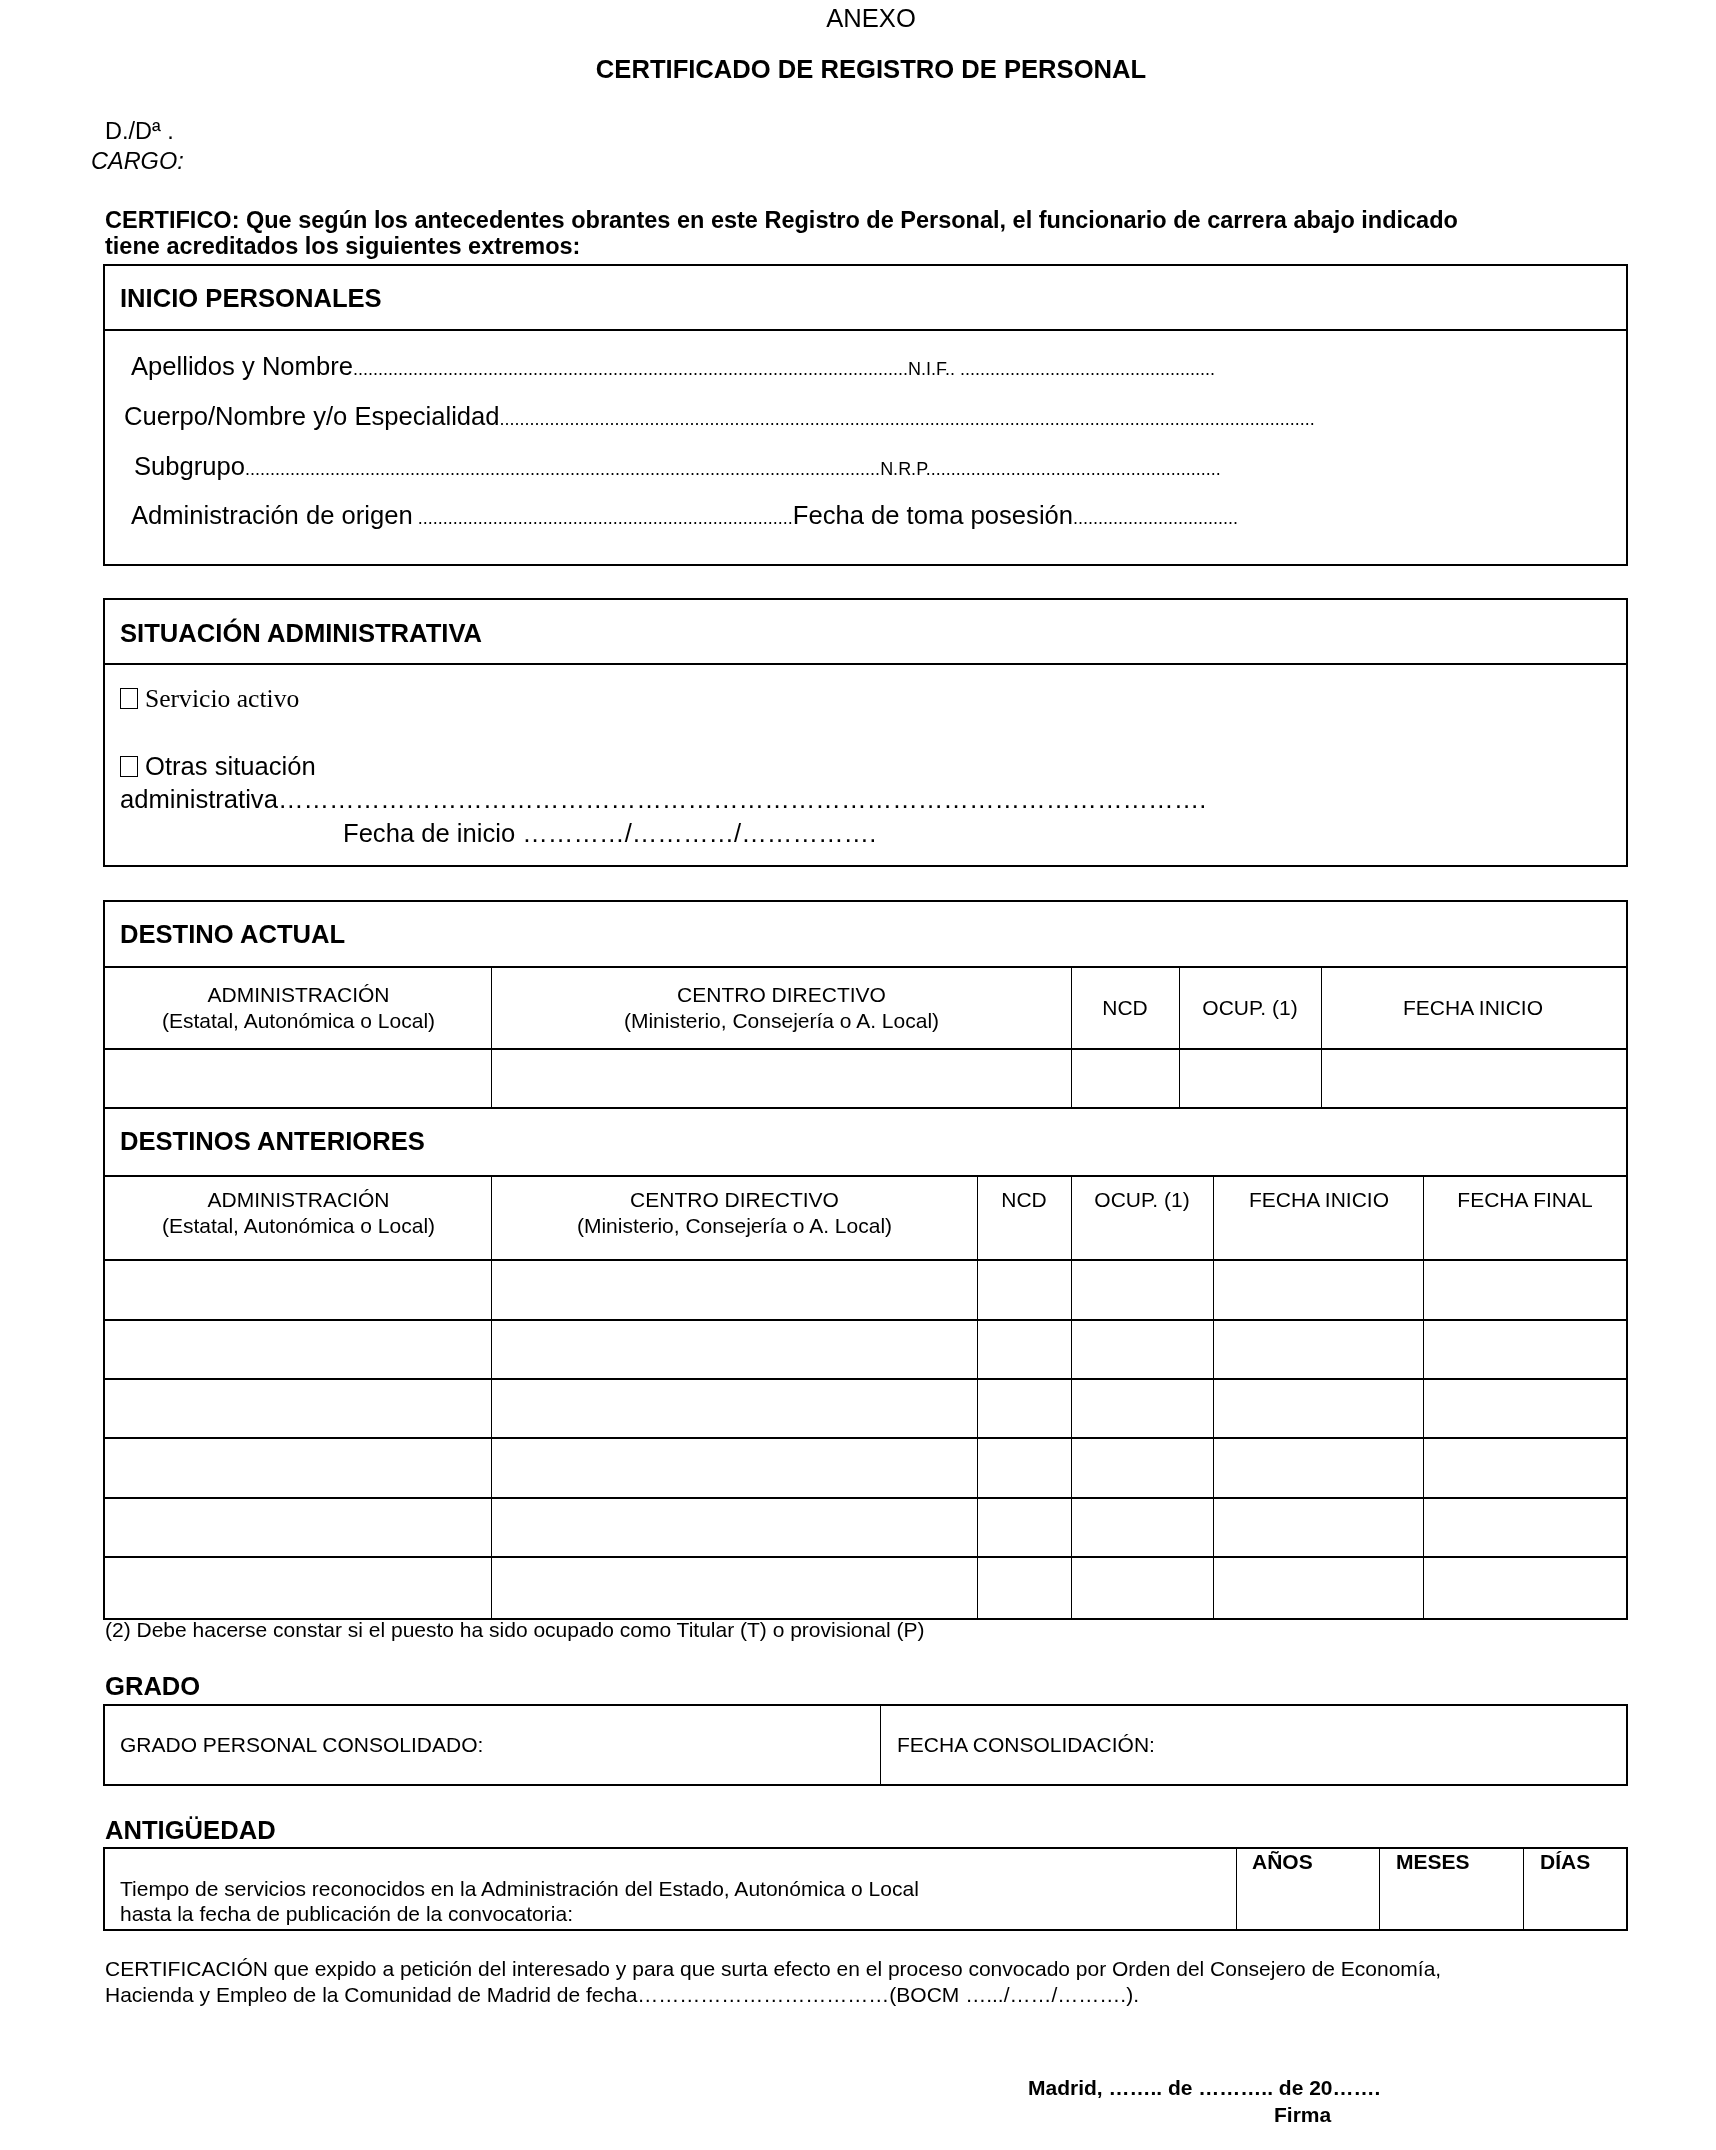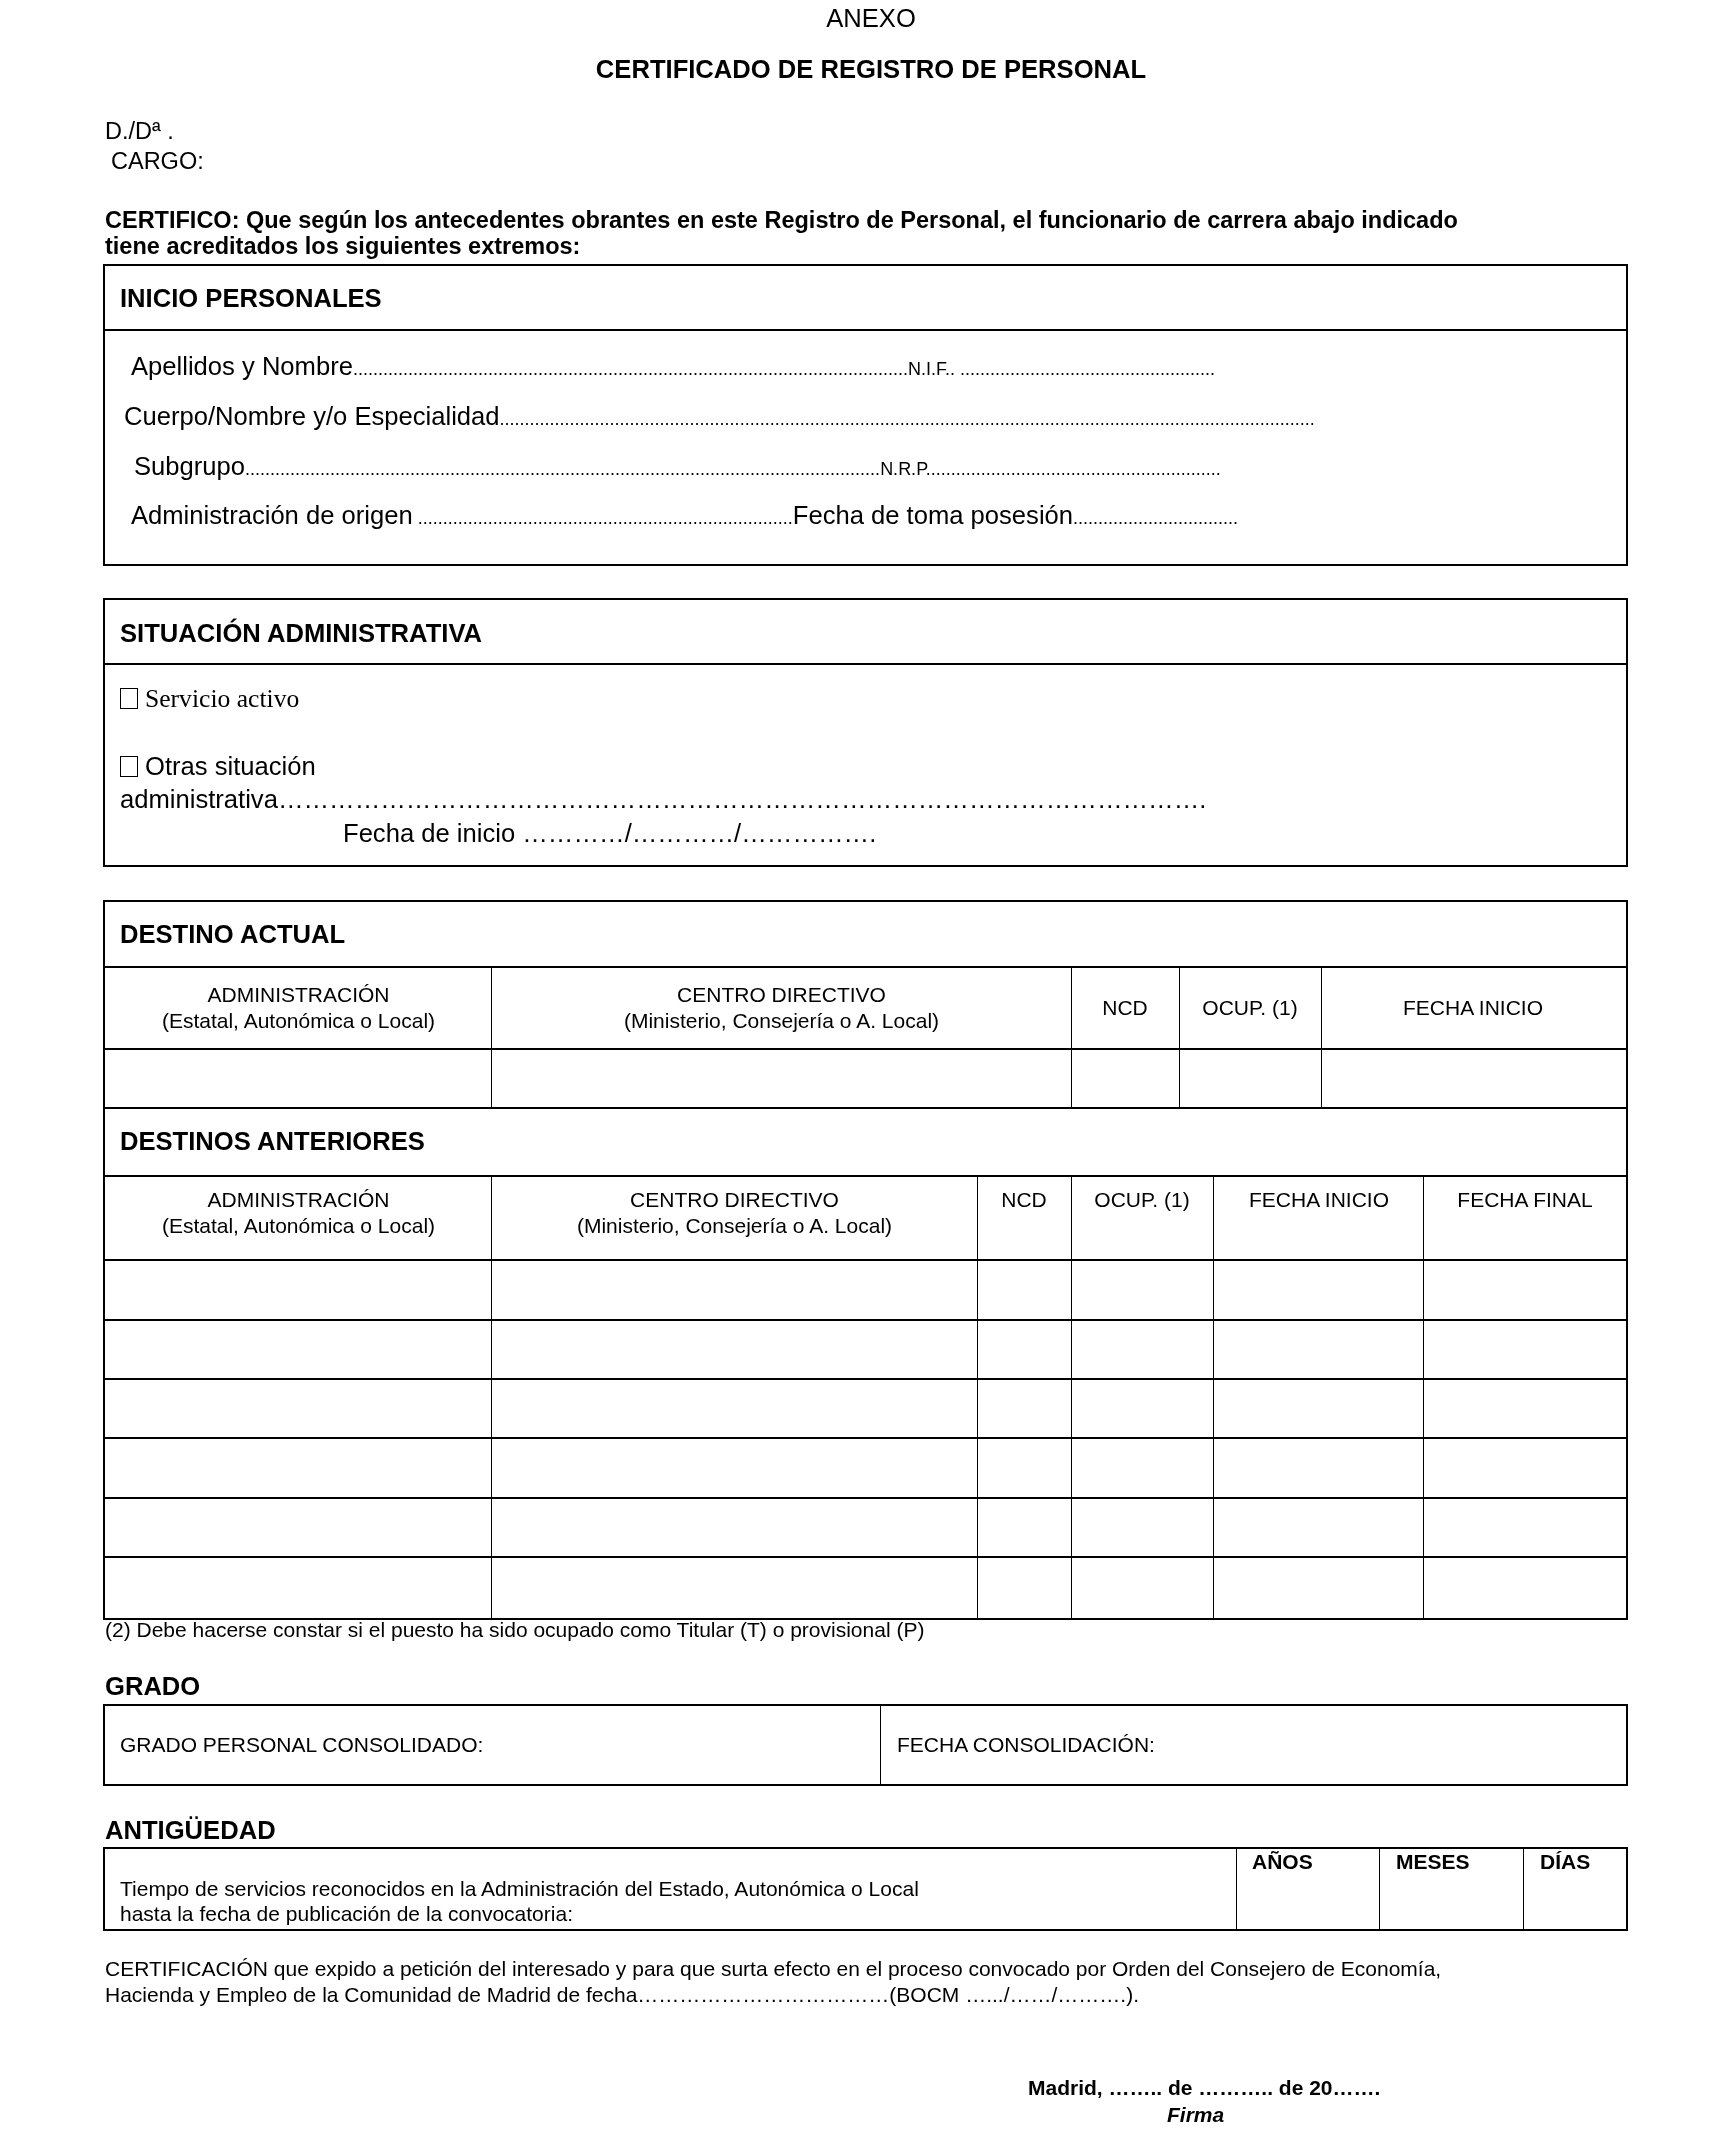--- a/index.html
+++ b/index.html
@@ -17,21 +17,21 @@
   .celltop { position:absolute; text-align:center; font-size:21px; line-height:26px; }
   .justify { text-align:justify; text-align-last:left; }
   .cb { display:inline-block; width:18px; height:21px; border:1.4px solid #000; box-sizing:border-box; vertical-align:-2.1px; margin-right:7px; }
 </style>
 </head>
 <body>
 
 <div class="abs center t36" style="left:0; width:1742px; top:2.8px;">ANEXO</div>
 <div class="abs center t36 bold" style="left:0; width:1742px; top:54px;">CERTIFICADO DE REGISTRO DE PERSONAL</div>
 <div class="abs t34" style="left:105px; top:117px;">D./Dª .</div>
-<div class="abs t34" style="left:111px; top:147px;">CARGO:</div>
+<div class="abs t34" style="left:91px; top:147px;font-style:italic;">CARGO:</div>
 <div class="abs t34 bold justify" style="left:105px; width:1520px; top:206px;">CERTIFICO: Que según los antecedentes obrantes en este Registro de Personal, el funcionario de carrera abajo indicado</div>
 <div class="abs t34 bold" style="left:105px; top:232px;">tiene acreditados los siguientes extremos:</div>
 
 <div class="box" style="left:103px; top:264px; width:1525px; height:302px;"></div>
 <div class="abs t36 bold" style="left:120px; top:283px;">INICIO PERSONALES</div>
 <div class="hline" style="left:103px; width:1525px; top:329px;"></div>
 
 <div class="abs t36" style="left:131px; top:351px; white-space:nowrap;">
   <span>Apellidos  y Nombre</span><span style="font-size:18px;">...............................................................................................................</span><span style="font-size:18px;">N.I.F..</span><span style="font-size:18px;"> ...................................................</span>
 </div>
@@ -146,14 +146,14 @@
 <div class="abs t30 bold" style="left:1396px; top:1849px;">MESES</div>
 <div class="abs t30 bold" style="left:1540px; top:1849px;text-align:center;">DÍAS</div>
 <div class="abs" style="left:1237px; width:142px; top:1874px; height:55px;"></div>
 <div class="abs" style="left:1381px; width:142px; top:1874px; height:55px;"></div>
 <div class="abs" style="left:1525px; width:101px; top:1874px; height:55px;"></div>
 
 <div class="abs t30 justify" style="left:105px; width:1520px; top:1956px;">CERTIFICACIÓN que expido a petición del interesado y para que surta efecto en el proceso convocado por Orden del Consejero de Economía,</div>
 <div class="abs t30" style="left:105px; top:1982px; white-space:nowrap;">Hacienda y Empleo de la Comunidad de Madrid de fecha………………………………(BOCM ….../……/……….).</div>
 
 <div class="abs t30 bold" style="left:1028px; top:2075px; white-space:nowrap;">Madrid, …….. de ……….. de 20…….</div>
-<div class="abs t30 bold" style="left:1167px; top:2102px;font-style:italic;">Firma</div>
+<div class="abs t30 bold" style="left:1274px; top:2102px;">Firma</div>
 
 
 </body></html>

